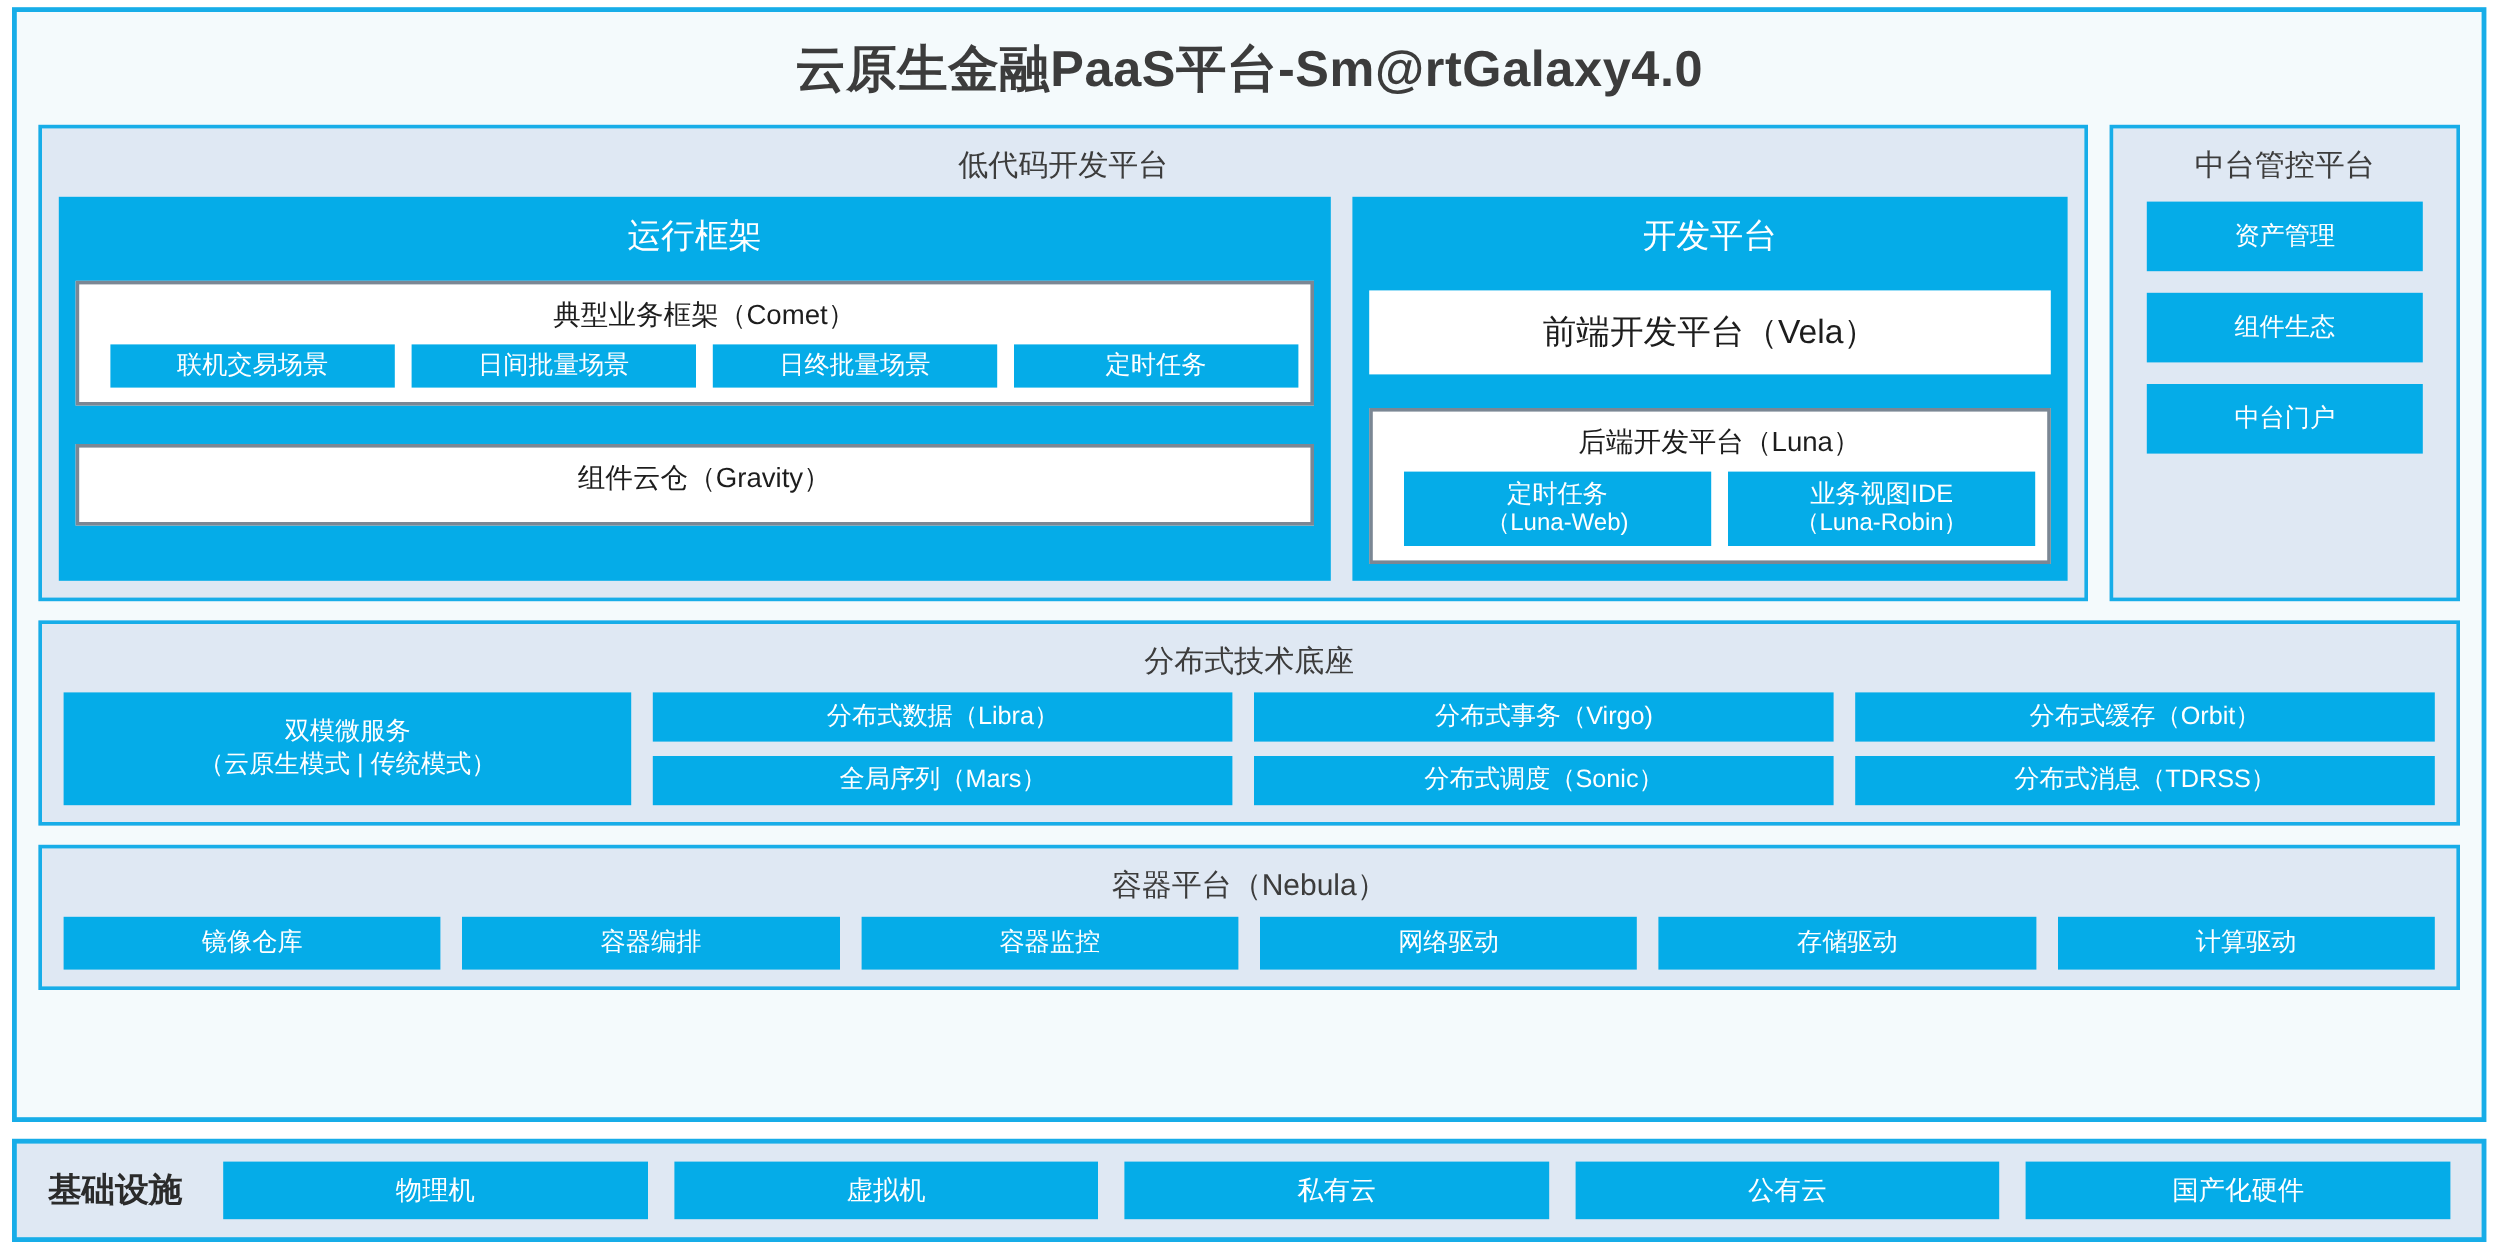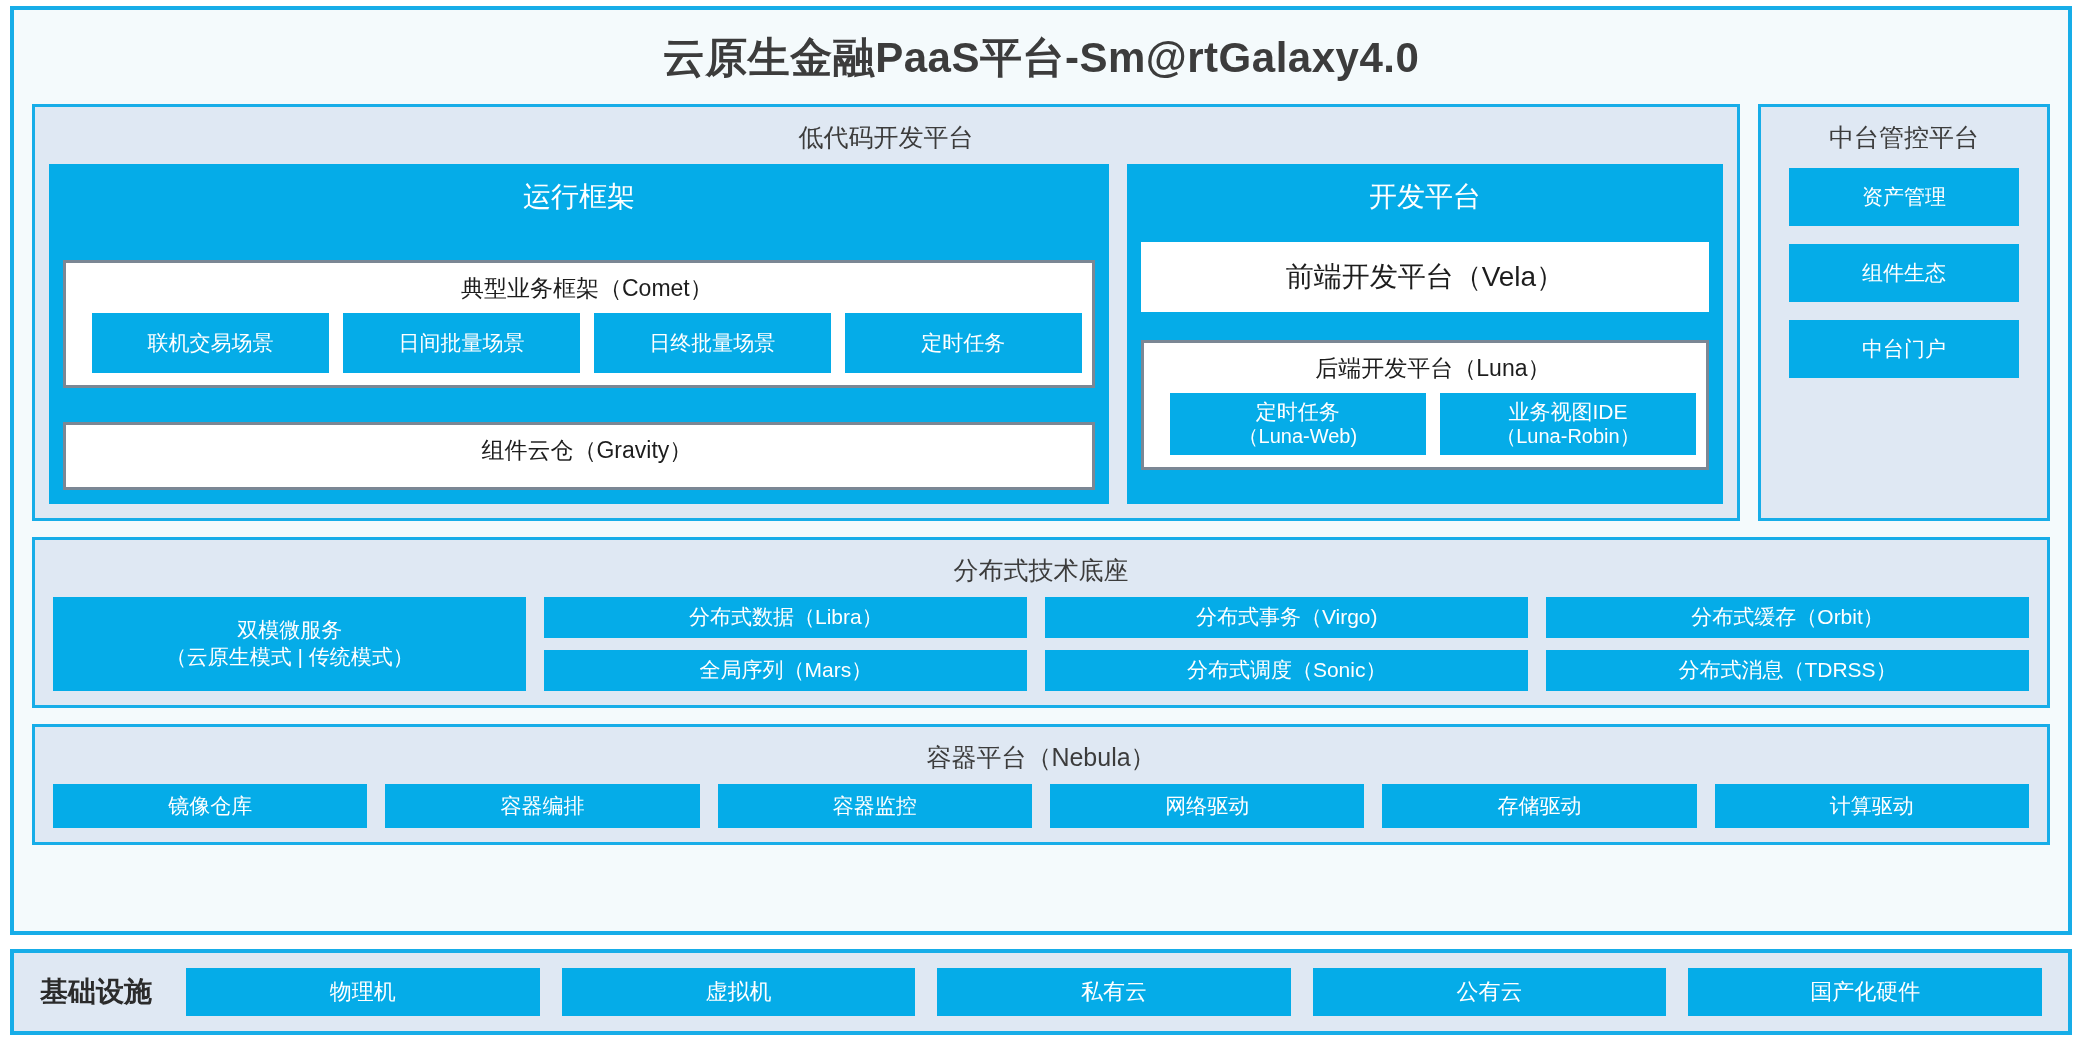--- a/index.html
+++ b/index.html
@@ -95,21 +95,21 @@
     display: flex;
     flex-direction: column;
   }
   .blue-block-title {
     text-align: center;
     color: #ffffff;
     font-size: 28px;
     padding: 6px 0 12px 0;
   }
 
-  .runtime { flex: 1 1 64%; display: flex; flex-direction: column; gap: 32px; }
+  .runtime { flex: 1 1 64%; display: flex; flex-direction: column; gap: 6px; }
   .devplat { flex: 1 1 36%; display: flex; flex-direction: column; gap: 14px; }
 
   
   .white-card {
     background: #ffffff;
     border: 3px solid #7B8794;
     padding: 8px 10px 12px 26px;
   }
   .white-card-title {
     text-align: center;
@@ -134,21 +134,21 @@
   .blue-btn {
     background: #05ACE8;
     color: #ffffff;
     display: flex;
     align-items: center;
     justify-content: center;
     text-align: center;
     font-size: 21px;
     line-height: 1.18;
     padding: 6px 4px;
-    height: 60px;
+    height: 36px;
     white-space: nowrap;
   }
   .blue-btn.two-line { height: 62px; flex-direction: column; }
   .blue-btn .l2 { font-size: 20px; }
 
   
   .base { flex: 0 0 auto; margin-top: 16px; }
   .base-grid {
     display: flex;
     gap: 18px;
@@ -199,21 +199,21 @@
             <div class="white-card">
               <div class="white-card-title">典型业务框架（Comet）</div>
               <div class="chip-row">
                 <div class="blue-btn">联机交易场景</div>
                 <div class="blue-btn">日间批量场景</div>
                 <div class="blue-btn">日终批量场景</div>
                 <div class="blue-btn">定时任务</div>
               </div>
             </div>
 
-            <div class="white-card" style="margin-top:2px;">
+            <div class="white-card" style="margin-top:26px;">
               <div class="white-card-title">组件云仓（Gravity）</div>
             </div>
           </div>
 
           <div class="blue-block devplat">
             <div class="blue-block-title">开发平台</div>
 
             <div class="white-plain">前端开发平台（Vela）</div>
 
             <div class="white-card" style="margin-top:14px;">

